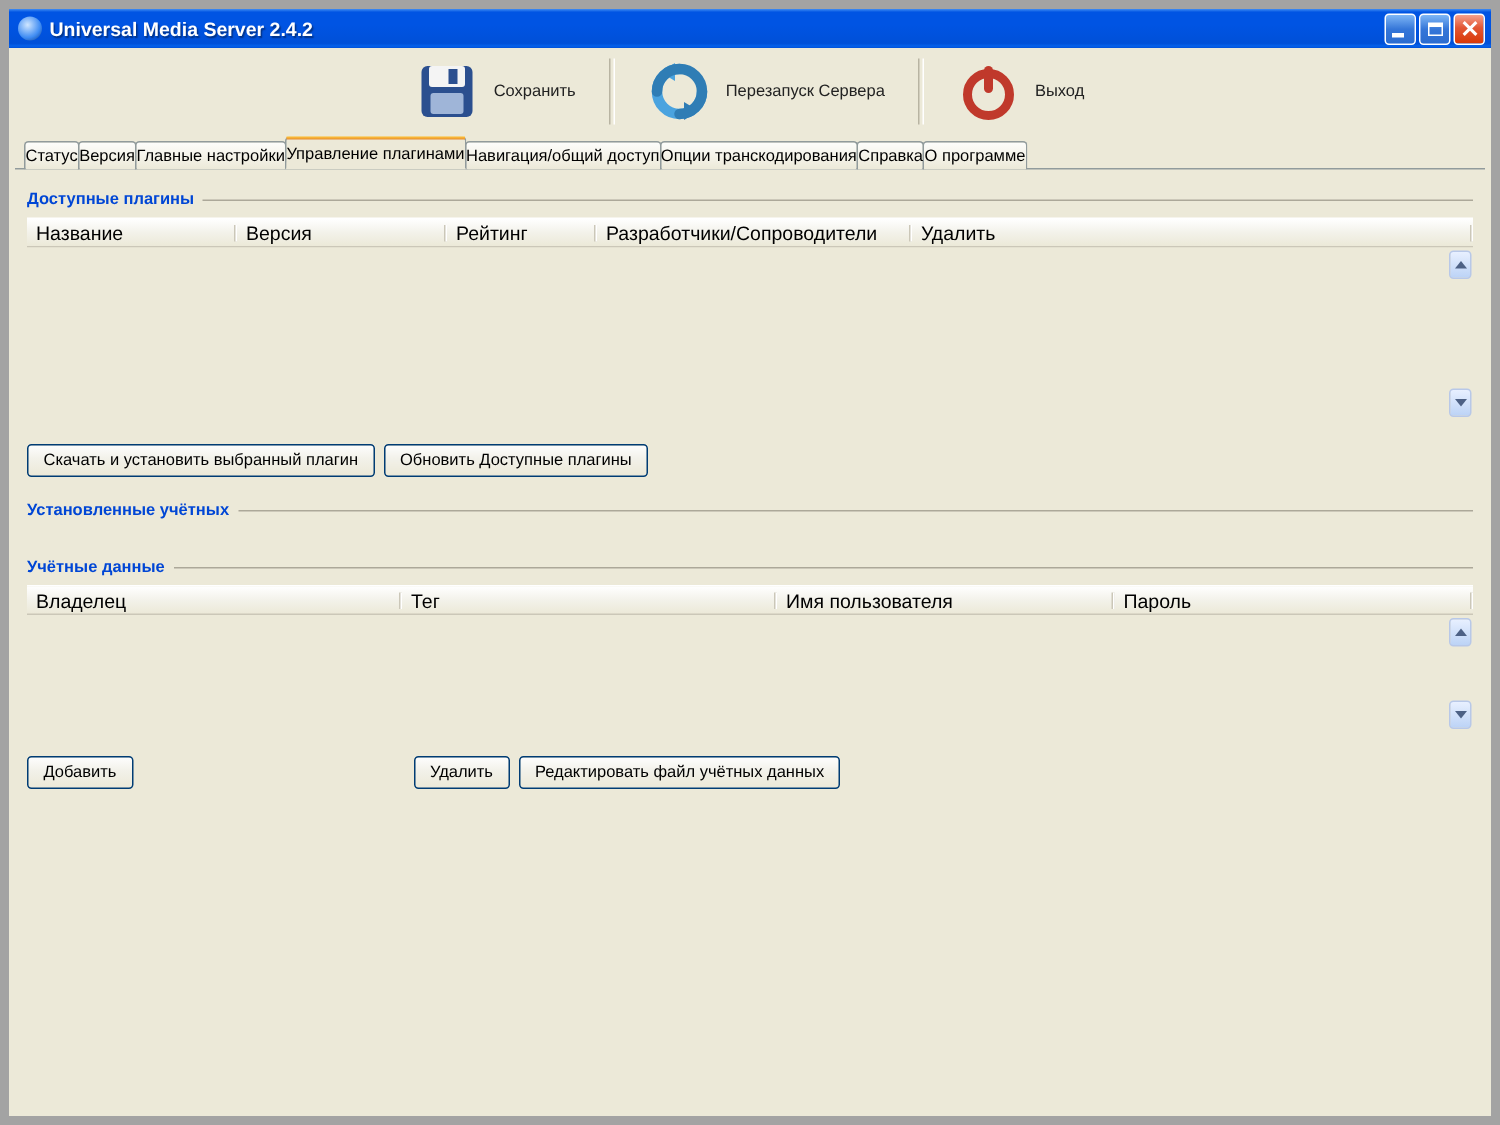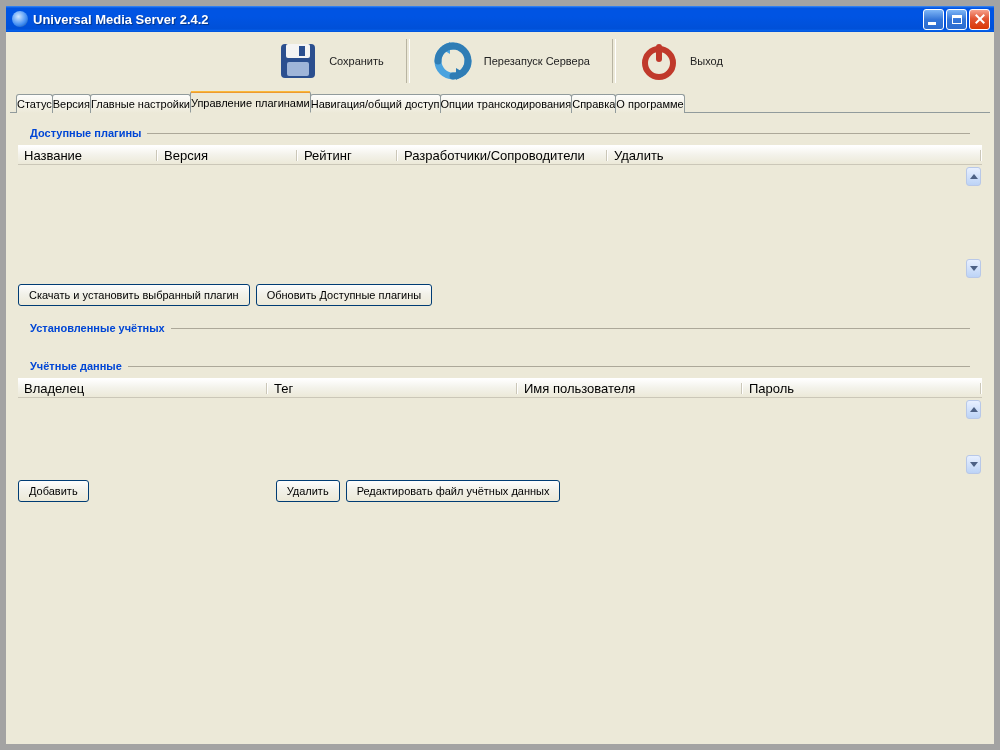--- a/index.html
+++ b/index.html
@@ -22,32 +22,32 @@
 .tool-item{display:flex;align-items:center;gap:10px;padding:0 22px;height:50px}
 .tool-icon{width:42px;height:42px;display:flex;align-items:center;justify-content:center}
 .separator{width:2px;height:44px;border-left:1px solid #b8b4a2;border-right:1px solid #fff}
 .tool-label{font-size:11px;color:#222}
 .tabstrip{display:flex;align-items:flex-end;height:22px;padding-left:10px;background:#ece9d8}
 .tab{padding:3px 0 3px;border:1px solid #919b9c;border-bottom:none;margin-right:0px;margin-left:-1px;background:linear-gradient(to bottom,#fdfdfb 0%,#ece9d8 100%);border-top-left-radius:3px;border-top-right-radius:3px;color:#000;position:relative;top:1px;cursor:default}
 .tab.first{margin-left:0}
 .tab.active{background:#ece9d8;border-bottom:1px solid #ece9d8;padding-top:5px;top:1px;z-index:2;border-top:1px solid #e68b2c}
 .tab.active:before{content:"";position:absolute;left:0;right:0;top:-1px;height:2px;background:linear-gradient(to bottom,#ffc73c,#e68b2c)}
 .tab-content{flex:1;border-top:1px solid #919b9c;margin:0 4px 4px;padding:8px 8px;background:#ece9d8;display:flex;flex-direction:column;overflow:hidden}
-.group-label{color:#0046d5;font-size:11px;font-weight:bold;display:flex;align-items:center;gap:6px;margin:6px 12px 6px}
+.group-label{color:#0046d5;font-size:11px;font-weight:bold;display:flex;align-items:center;gap:6px;margin:6px 0 6px}
 .group-label .line{flex:1;height:1px;background:#aca899}
 .table-header{display:flex;background:linear-gradient(to bottom,#fff 0%,#f3f2ea 50%,#ece9d8 100%);border-top:1px solid #fff;border-bottom:1px solid #cbc7b8;height:18px;align-items:center}
 .th{padding:0 6px;font-size:13px;color:#000;white-space:nowrap;position:relative;box-sizing:border-box;display:flex;align-items:center}
 .th:after{content:"";position:absolute;right:0;top:2px;bottom:2px;width:1px;background:#cbc7b8;border-right:1px solid #fff}
 .list-area{position:relative;display:flex}
 .list-body{flex:1;background:#ece9d8}
 .vscroll{width:17px;background:#ece9d8;display:flex;flex-direction:column;align-items:stretch;justify-content:space-between;padding:2px 0;box-sizing:border-box}
 .vscroll .arrow{height:17px;margin:0 1px;border:1px solid #b8c8e8;border-radius:3px;background:linear-gradient(to bottom,#e8f0ff 0%,#bcd3f6 100%);display:flex;align-items:center;justify-content:center}
 .vscroll .tri-up{width:0;height:0;border-left:4px solid transparent;border-right:4px solid transparent;border-bottom:5px solid #4d6185}
 .vscroll .tri-down{width:0;height:0;border-left:4px solid transparent;border-right:4px solid transparent;border-top:5px solid #4d6185}
-.btn-row{display:flex;gap:6px;margin:4px 0 10px}
+.btn-row{display:flex;gap:6px;margin:16px 0 10px}
 button.xp{font-family:inherit;font-size:11px;padding:2px 10px;height:22px;border:1px solid #003c74;border-radius:3px;background:linear-gradient(to bottom,#fdfdfd 0%,#f2f1e9 45%,#ece9d8 100%);color:#000;cursor:default}
 .big-btn{min-width:180px}
 </style>
 </head>
 <body>
 
 <div class="window">
   <div class="titlebar">
     <div class="app-icon"></div>
     <div class="title-text">Universal Media Server 2.4.2</div>

